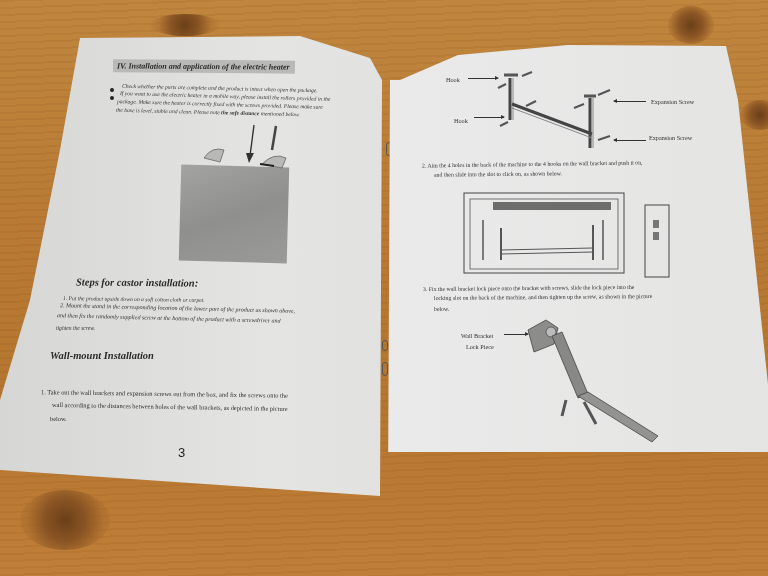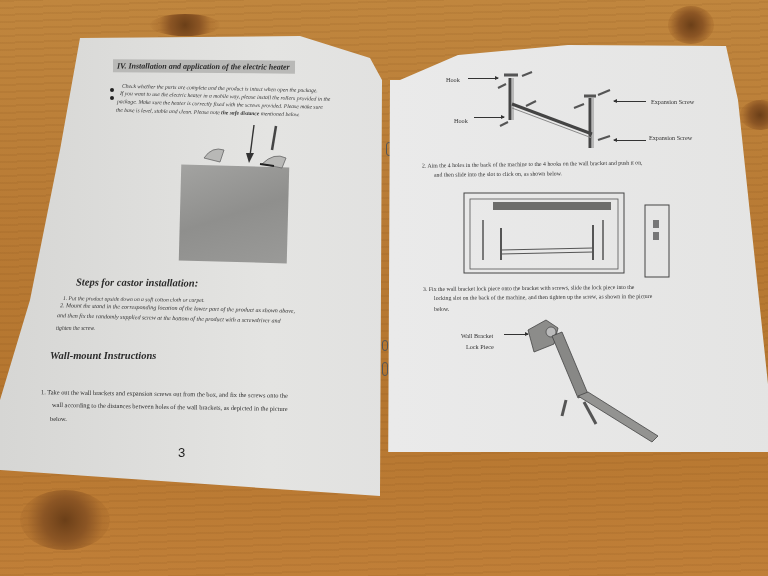--- a/index.html
+++ b/index.html
@@ -77,21 +77,21 @@
     <path d="M72 44 Q84 32 96 38 L92 48 Z" fill="#b8b8b6" stroke="#666" stroke-width="0.8"></path>
     <line x1="70" y1="44" x2="84" y2="46" stroke="#222" stroke-width="2"></line>
   </svg>
 
   <div class="txt bold-it" style="left:76px;top:277px;transform:rotate(0.5deg);">Steps for castor installation:</div>
   <div class="txt small" style="left:63px;top:296px;transform:rotate(0.8deg);">1. Put the product upside down on a soft cotton cloth or carpet.</div>
   <div class="txt small" style="left:60px;top:305px;transform:rotate(1.4deg);font-size:6px;">2. Mount the stand in the corresponding location of the lower part of the product as shown above,</div>
   <div class="txt small" style="left:57px;top:315px;transform:rotate(1.4deg);font-size:6px;">and then fix the randomly supplied screw at the bottom of the product with a screwdriver and</div>
   <div class="txt small" style="left:56px;top:325px;">tighten the screw.</div>
 
-  <div class="txt bold-it" style="left:50px;top:350px;">Wall-mount Instructions</div>
+  <div class="txt bold-it" style="left:50px;top:350px;">Wall-mount Installation</div>
 
   <div class="txt body6" style="left:41px;top:390px;transform:rotate(0.8deg);font-size:6.4px;">1.   Take out the wall brackets and expansion screws out from the box, and fix the screws onto the</div>
   <div class="txt body6" style="left:52px;top:403px;transform:rotate(1deg);font-size:6.4px;">wall according to the distances between holes of the wall brackets, as depicted in the picture</div>
   <div class="txt body6" style="left:50px;top:415px;">below.</div>
 
   <div class="txt pnum" style="left:178px;top:445px;">3</div>
 </div>
 
 <div class="staple" style="left:386px;top:142px;"></div>
 <div class="staple" style="left:382px;top:340px;height:9px;"></div>

